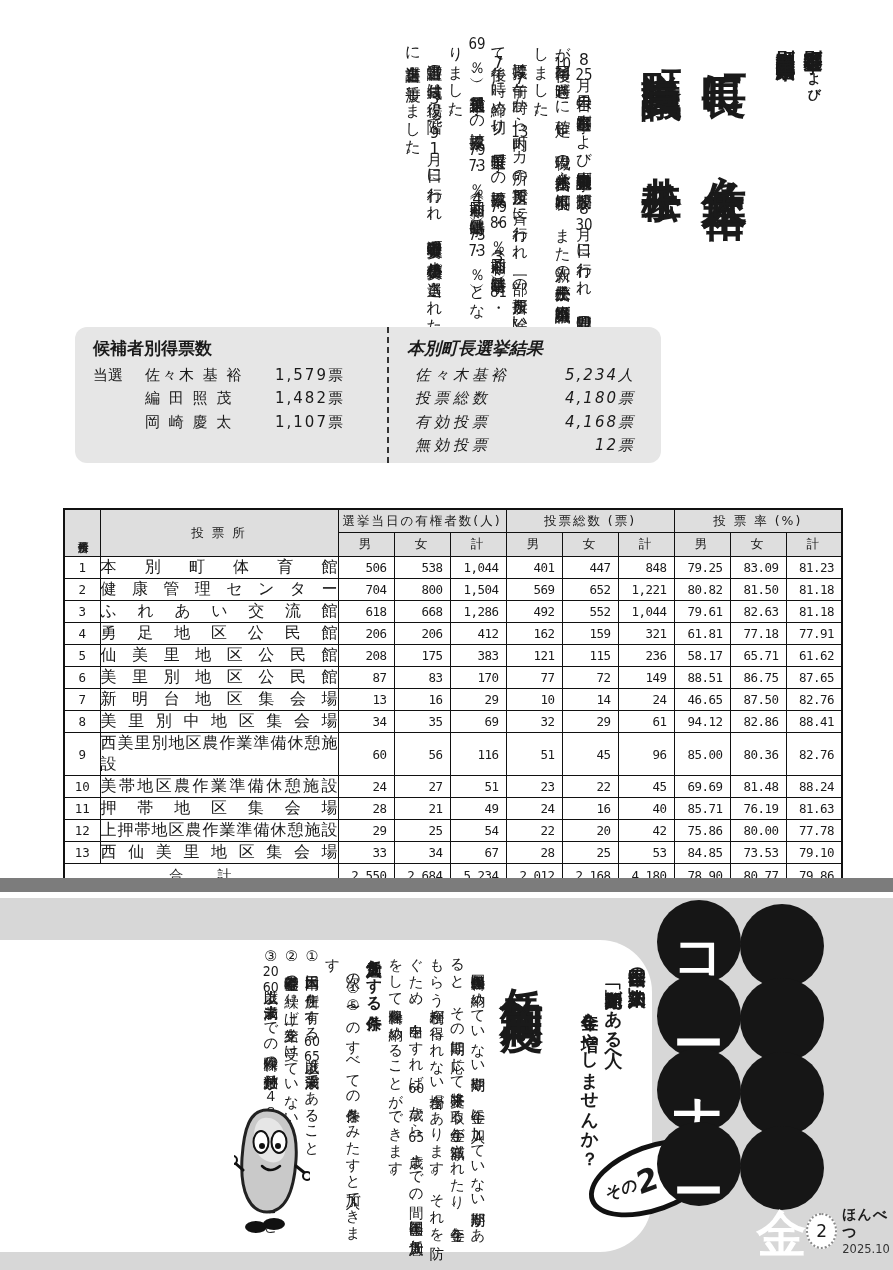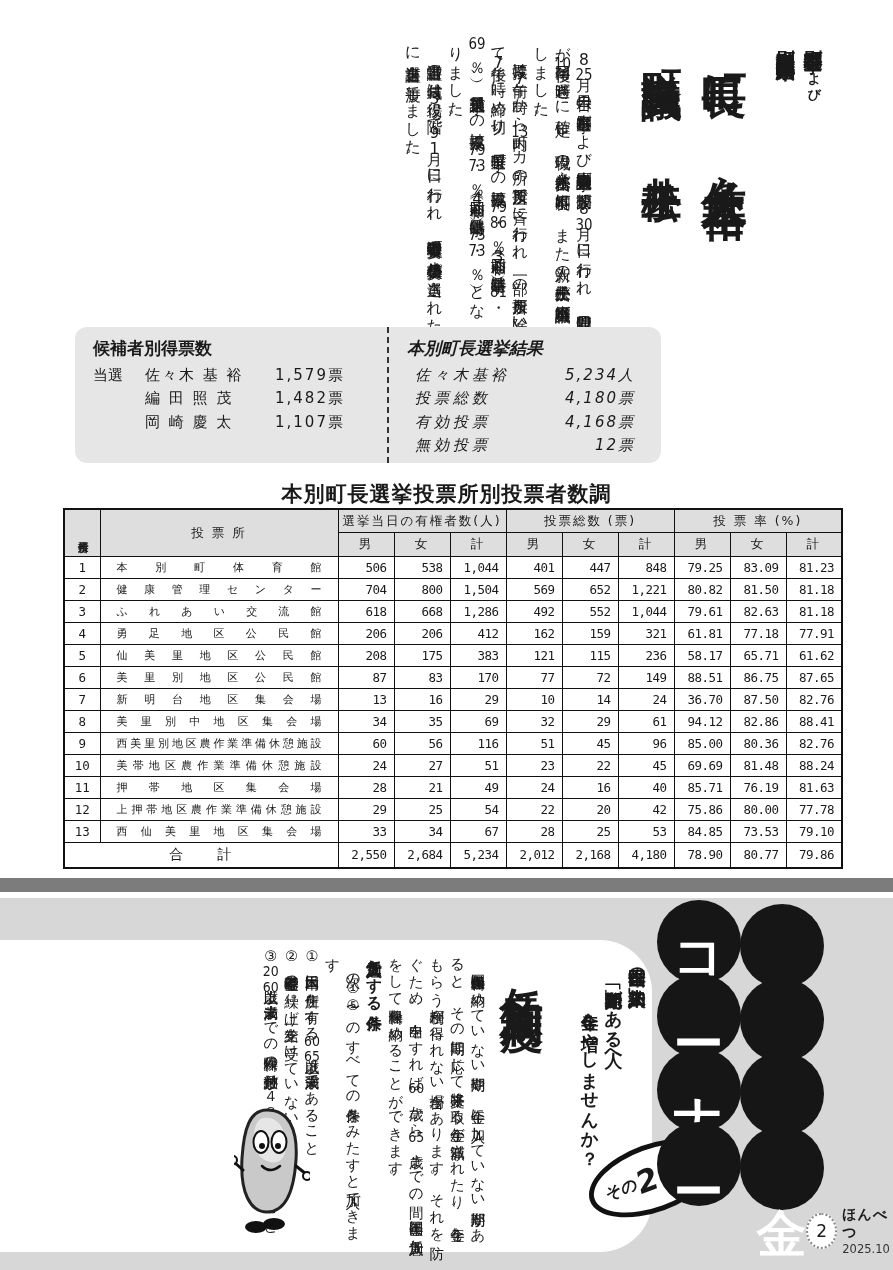--- a/index.html
+++ b/index.html
@@ -48,21 +48,21 @@
   table { position:absolute; top:508px; left:63px; width:778px;
     border-collapse:collapse; border:2px solid #111;
     font-size:12.5px; table-layout:fixed; }
   col.c-no { width:36px; } col.c-name { width:238px; } col.c-num { width:56px; }
   th,td { border:1px solid #111; }
   thead th { background:#dedede; font-weight:normal; height:23px; letter-spacing:2px; }
   .th-no-inner { writing-mode:vertical-rl; text-orientation:upright;
     font-size:11px; height:44px; line-height:1.45; margin:1px auto; letter-spacing:0; }
   tbody td, tfoot td { height:22px; }
   td.c-no { text-align:center; font-family:"DejaVu Sans Mono",monospace; }
-  td.c-name { text-align:justify; text-align-last:justify; padding:0 16px; font-size:11px; }
+  td.c-name { text-align:justify; text-align-last:justify; padding:0 0; font-size:16px; }
   td.c-num { text-align:right; padding-right:7px;
     font-family:"DejaVu Sans Mono",monospace; letter-spacing:-0.5px; }
   tfoot td { height:25px; }
   tfoot .total-label { text-align:center; font-size:14px; letter-spacing:2px; }
 
   
   .divider-dark { position:absolute; top:878px; left:0; width:893px; height:14px; background:#7c7c7c; }
 
   
   .bottom { position:absolute; top:898px; left:0; width:893px; height:372px; background:#d7d7d7; }
@@ -160,21 +160,20 @@
             <span class="result-value">4,168票</span>
           </div>
           <div class="result-row">
             <span class="result-label">無効投票</span>
             <span class="result-value">12票</span>
           </div>
         </div>
     </div>
   </div>
 
-  <div class="table-title">本別町長選挙投票所別投票者数調</div>
   <table>
     <colgroup>
       <col class="c-no">
         <col class="c-name">
       <col class="c-num">
         <col class="c-num">
         <col class="c-num">
       <col class="c-num">
         <col class="c-num">
         <col class="c-num">
@@ -285,21 +284,21 @@
         </tr>
         <tr>
           <td class="c-no">7</td>
           <td class="c-name">新明台地区集会場</td>
           <td class="c-num">13</td>
           <td class="c-num">16</td>
           <td class="c-num">29</td>
           <td class="c-num">10</td>
           <td class="c-num">14</td>
           <td class="c-num">24</td>
-          <td class="c-num">36.70</td>
+          <td class="c-num">46.65</td>
           <td class="c-num">87.50</td>
           <td class="c-num">82.76</td>
         </tr>
         <tr>
           <td class="c-no">8</td>
           <td class="c-name">美里別中地区集会場</td>
           <td class="c-num">34</td>
           <td class="c-num">35</td>
           <td class="c-num">69</td>
           <td class="c-num">32</td>

